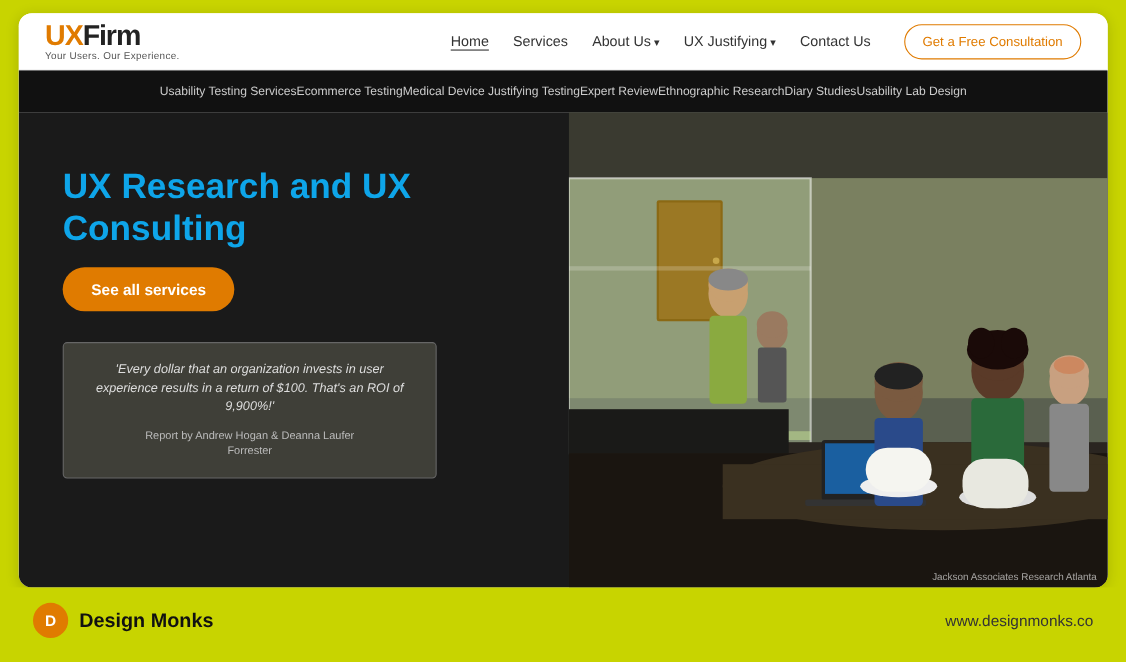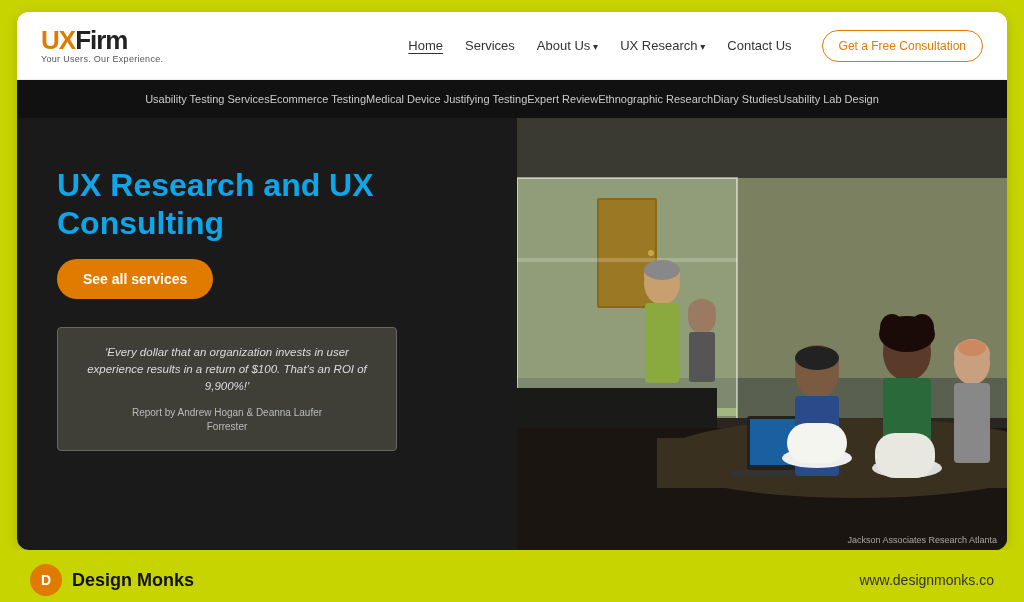--- a/index.html
+++ b/index.html
@@ -14,21 +14,21 @@
       box-shadow: 0 2px 12px rgba(0,0,0,0.15);
     }
 
     
     .top-nav {
       background: white;
       display: flex;
       align-items: center;
       padding: 10px 24px;
       border-bottom: 1px solid #eee;
-      height: 68px;
+      height: 52px;
     }
 
     .logo-wrap {
       display: flex;
       flex-direction: column;
       line-height: 1;
       margin-right: auto;
     }
     .logo-text {
       font-size: 26px;
@@ -226,21 +226,21 @@
       <div class="logo-text">
         <span class="logo-ux">UX</span><span class="logo-firm">Firm</span>
       </div>
       <div class="logo-tagline">Your Users. Our Experience.</div>
     </div>
 
     <div class="main-nav">
       <a class="active">Home</a>
       <a>Services</a>
       <a class="has-arrow">About Us</a>
-      <a class="has-arrow">UX Research</a>
+      <a class="has-arrow">UX Justifying</a>
       <a>Contact Us</a>
     </div>
 
     <button class="cta-btn">Get a Free Consultation</button>
   </nav>
 
   <div class="secondary-nav">
     <span>Usability Testing Services</span>
     <span>Ecommerce Testing</span>
     <span>Medical Device Justifying Testing</span>

